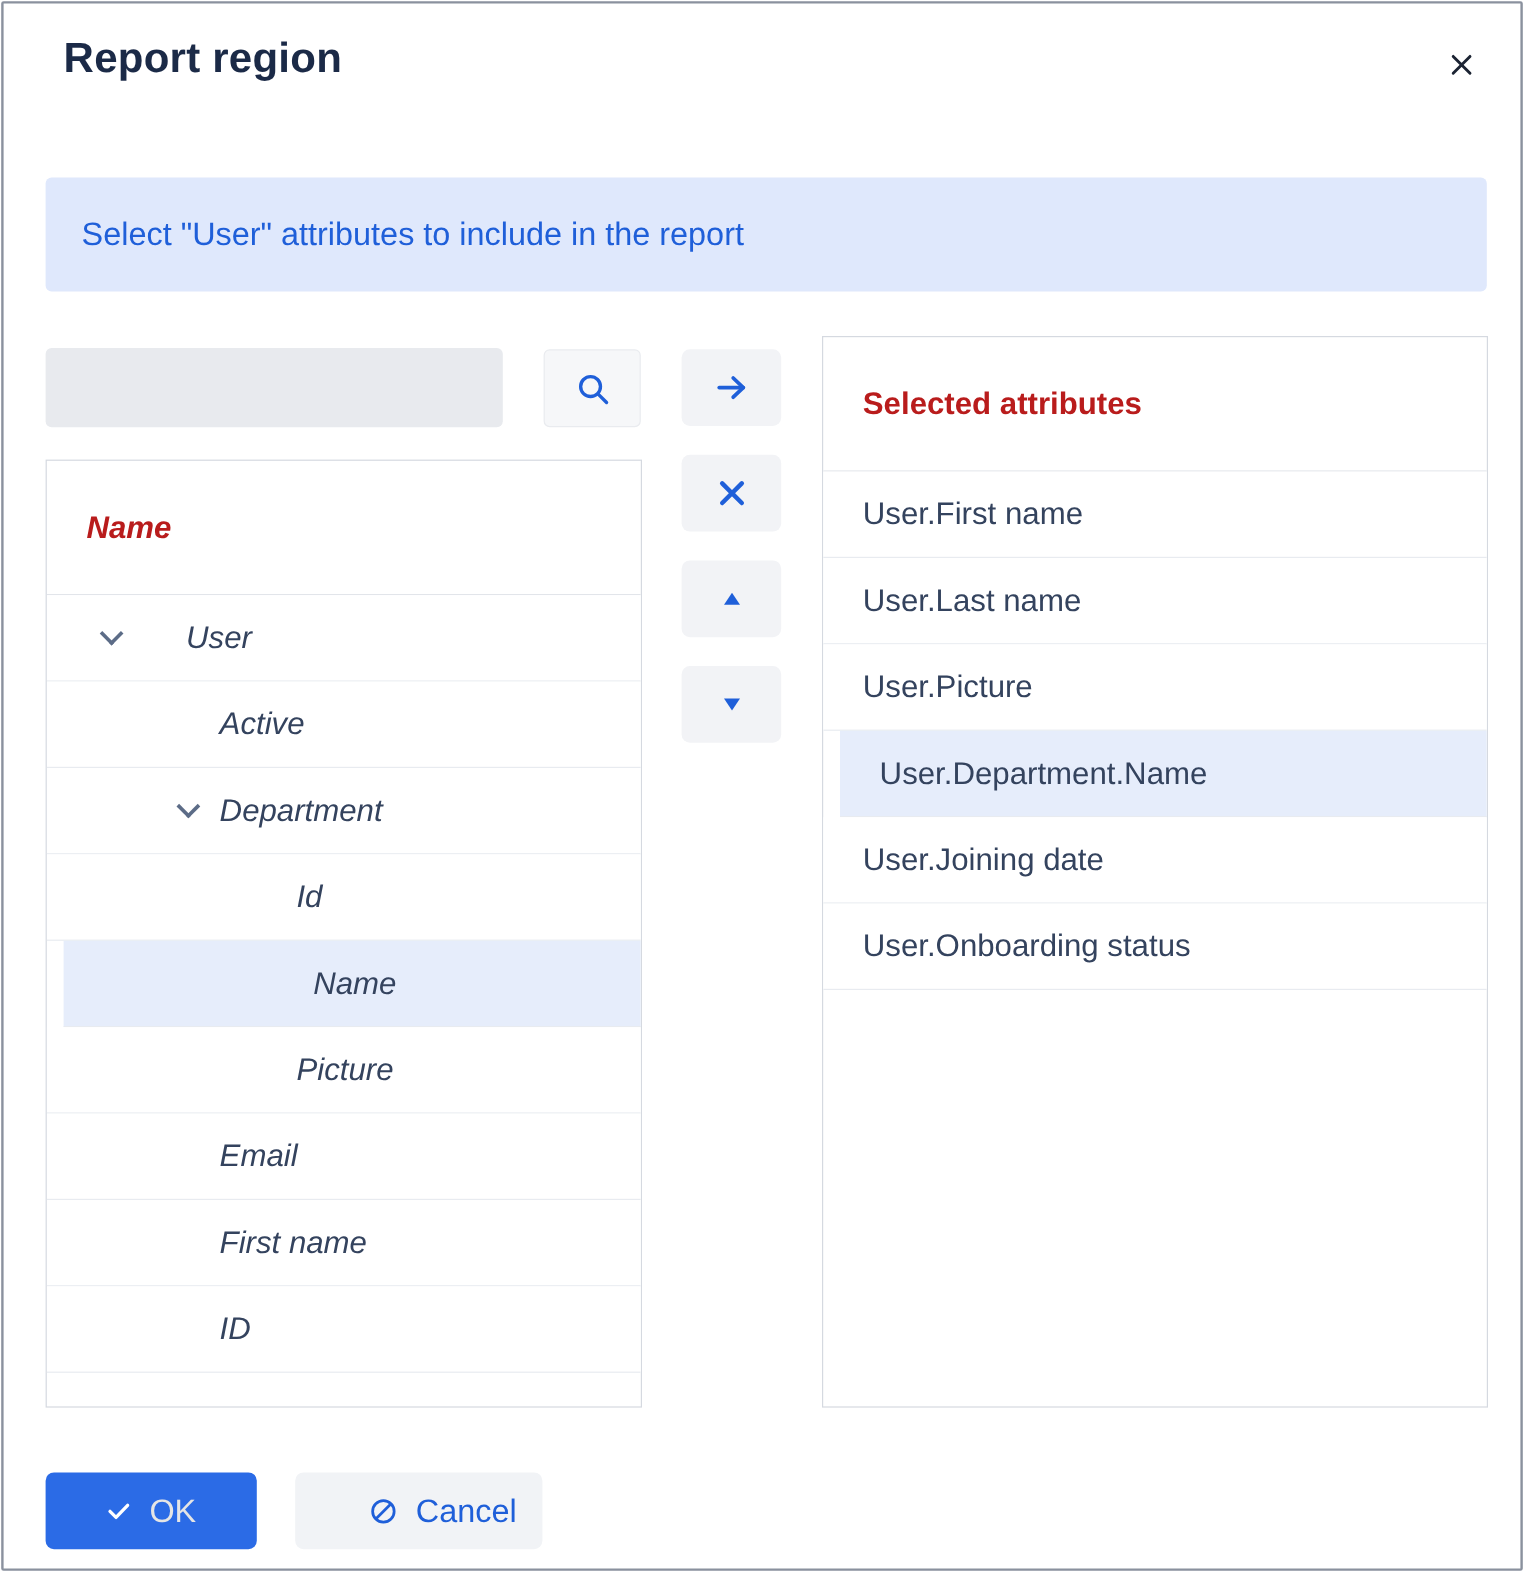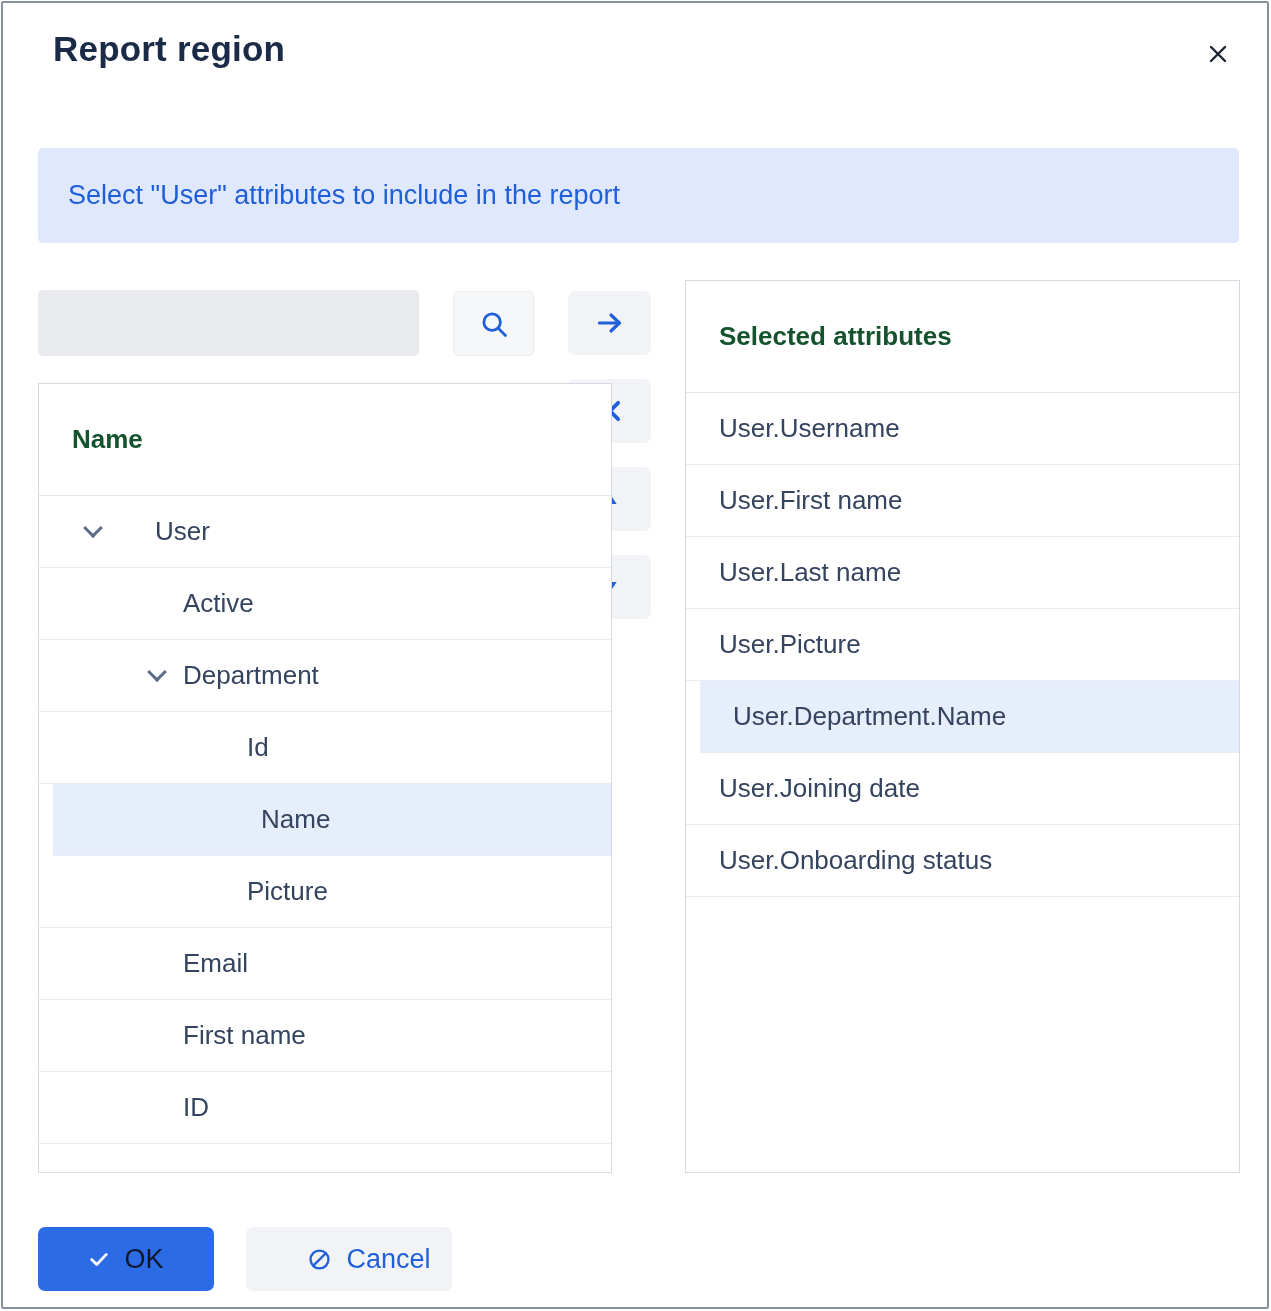--- a/index.html
+++ b/index.html
@@ -29,40 +29,40 @@
   #btn-add    { top:288px; }
   #btn-remove { top:376px; }
   #btn-up     { top:464px; }
   #btn-down   { top:552px; }
 
   .icon-blue { color:var(--accent,#1f5fd9); display:flex; }
   .icon-dark { color:#1c2433; display:flex; }
   .icon-white { color:#ffffff; display:flex; }
 
   .panel { position:absolute; background:#fff; border:1px solid #d5d9e0; overflow:hidden; }
-  .left-panel  { left:35px;  top:380px; width:574px; height:790px; }
+  .left-panel  { left:35px;  top:380px; width:497px; height:790px;font-style:italic; }
   .right-panel { left:682px; top:277px; width:555px; height:893px; }
   .panel-header { height:112px; display:flex; align-items:center; padding-left:33px;
-    font-size:26px; font-weight:600; color:#14532d; border-bottom:1px solid #e2e5ea; }
+    font-size:26px; font-weight:600; color:#b91c1c; border-bottom:1px solid #e2e5ea; }
 
   .row { height:72px; border-bottom:1px solid #e8ebf0; display:flex; align-items:center;
     font-size:26px; color:#34435e; cursor:pointer; background:#fff; }
   .row.selected { background:var(--selected-row-bg,#e6edfb);margin-left:14px; }
   .sel-row { padding-left:33px; }
   .row-label { white-space:nowrap; }
 
   .chev-slot { width:52px; flex:0 0 52px; height:100%; display:flex; align-items:center; justify-content:center; }
   .chev { width:14px; height:14px; border-right:3px solid #5c6c87; border-bottom:3px solid #5c6c87; }
   .chev.down  { transform:rotate(45deg); margin-top:-7px; }
   .chev.right { transform:rotate(-45deg); margin-left:-5px; }
 
   .btn { position:absolute; top:1224px; height:64px; border:none; border-radius:7px;
     font-size:27px; font-weight:500; font-family:inherit; display:flex; align-items:center;
     justify-content:center; gap:14px; cursor:pointer; }
-  #ok-btn { left:35px; width:176px; background:var(--ok-button-bg,#2b6be6); color:#0f172a; }
+  #ok-btn { left:35px; width:176px; background:var(--ok-button-bg,#2b6be6); color:#e5e5e5; }
   #cancel-btn { left:243px; width:206px; background:#f1f3f6; color:var(--accent,#1f5fd9);padding-left:40px; }
 </style>
 </head>
 <body>
 
 <div class="dialog">
 
   <h1 class="dlg-title">Report region</h1>
 
   <button class="close-btn">
@@ -161,23 +161,20 @@
           <span class="chev-slot"></span>
           <span class="row-label">ID</span>
         </div>
       </div>
   </div>
 
   <div class="panel right-panel">
     <div class="panel-header">Selected attributes</div>
     <div>
         <div class="row sel-row">
-          <span class="row-label">User.Username</span>
-        </div>
-        <div class="row sel-row">
           <span class="row-label">User.First name</span>
         </div>
         <div class="row sel-row">
           <span class="row-label">User.Last name</span>
         </div>
         <div class="row sel-row">
           <span class="row-label">User.Picture</span>
         </div>
         <div class="row sel-row selected">
           <span class="row-label">User.Department.Name</span>

